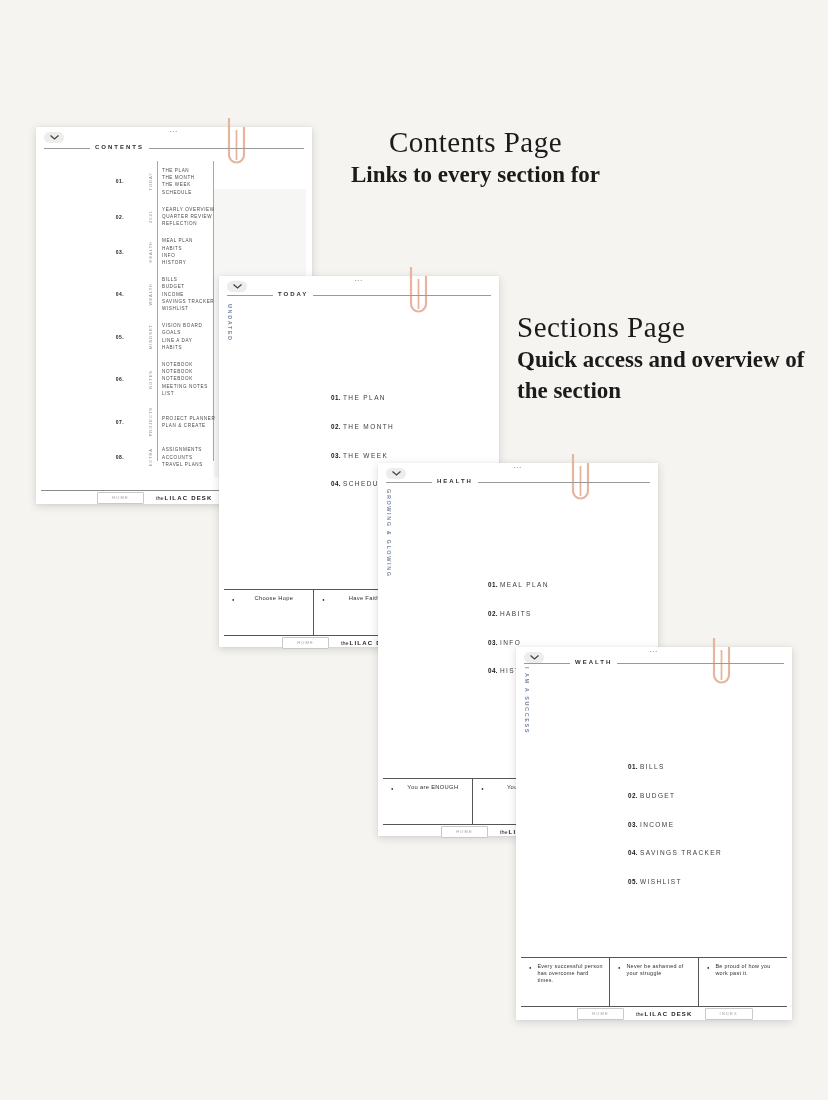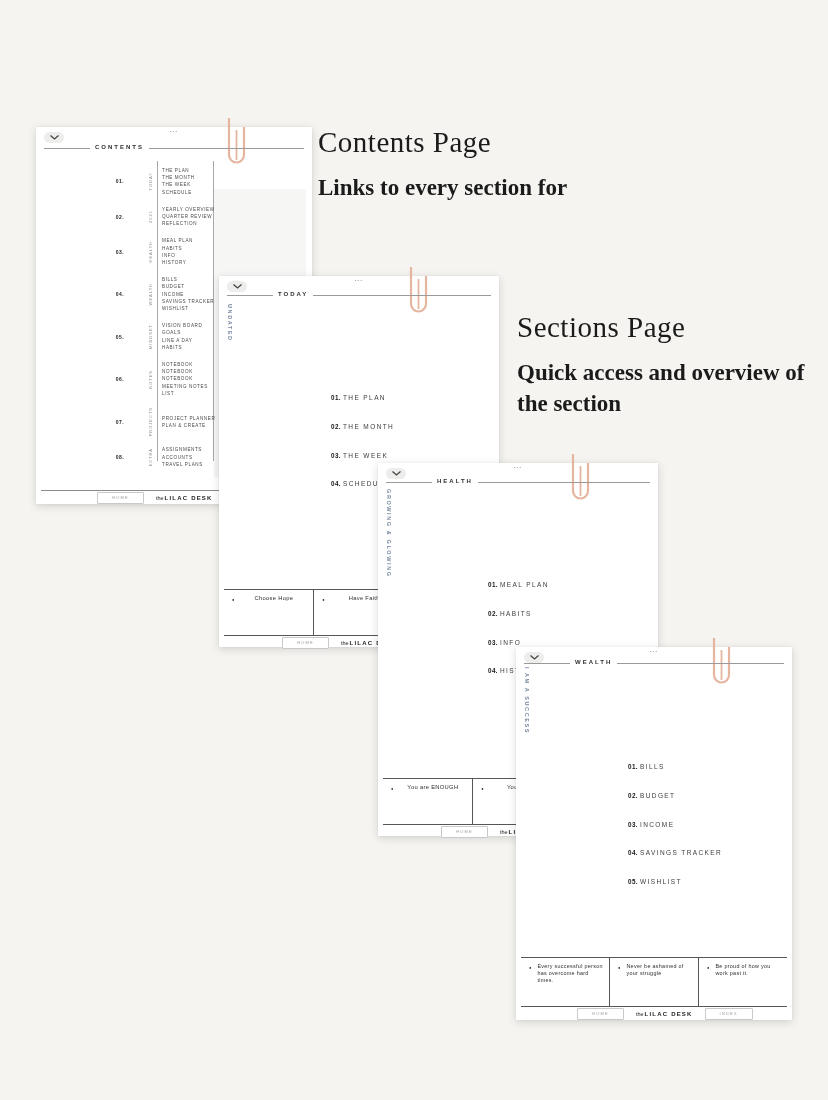--- a/index.html
+++ b/index.html
@@ -84,24 +84,24 @@
   #page-today .p-footer{top:360px;}
   #page-health .p-footer{top:362px;}
   #page-wealth .p-footer{top:360px;}
   .f-btn{border:1px solid #c9c9c9;color:#9a9a9a;background:#fff;font-size:4px;
     letter-spacing:1.2px;padding:2.5px 14px;border-radius:1px;cursor:pointer;white-space:nowrap;}
   .f-brand{font-size:6px;font-weight:700;letter-spacing:1.2px;color:#222;white-space:nowrap;}
   .f-brand .pre{font-weight:400;letter-spacing:0;font-size:5.5px;margin-right:1px;}
 
   
   .annot{position:absolute;color:#1b1b1b;font-family:"Liberation Serif", serif;}
-  #annot-contents{left:318px;top:126px;width:315px;text-align:left;}
+  #annot-contents{left:318px;top:126px;width:315px;text-align:center;}
   #annot-sections{left:517px;top:311px;width:320px;text-align:left;}
   .annot-title{font-size:29px;font-weight:400;letter-spacing:.5px;}
-  .annot-sub{margin-top:13px;font-size:23px;font-weight:700;line-height:31px;}
+  .annot-sub{font-size:23px;font-weight:700;line-height:31px;}
   .annot-sub div{white-space:nowrap;}
 </style>
 </head>
 <body>
 
 <div class="page" id="page-contents">
   <span class="chev">
       <svg width="9" height="5" viewBox="0 0 9 5">
         <polyline points="0.5,0.5 4.5,4 8.5,0.5" fill="none" stroke="#444" stroke-width="1.3"></polyline>
       </svg>

